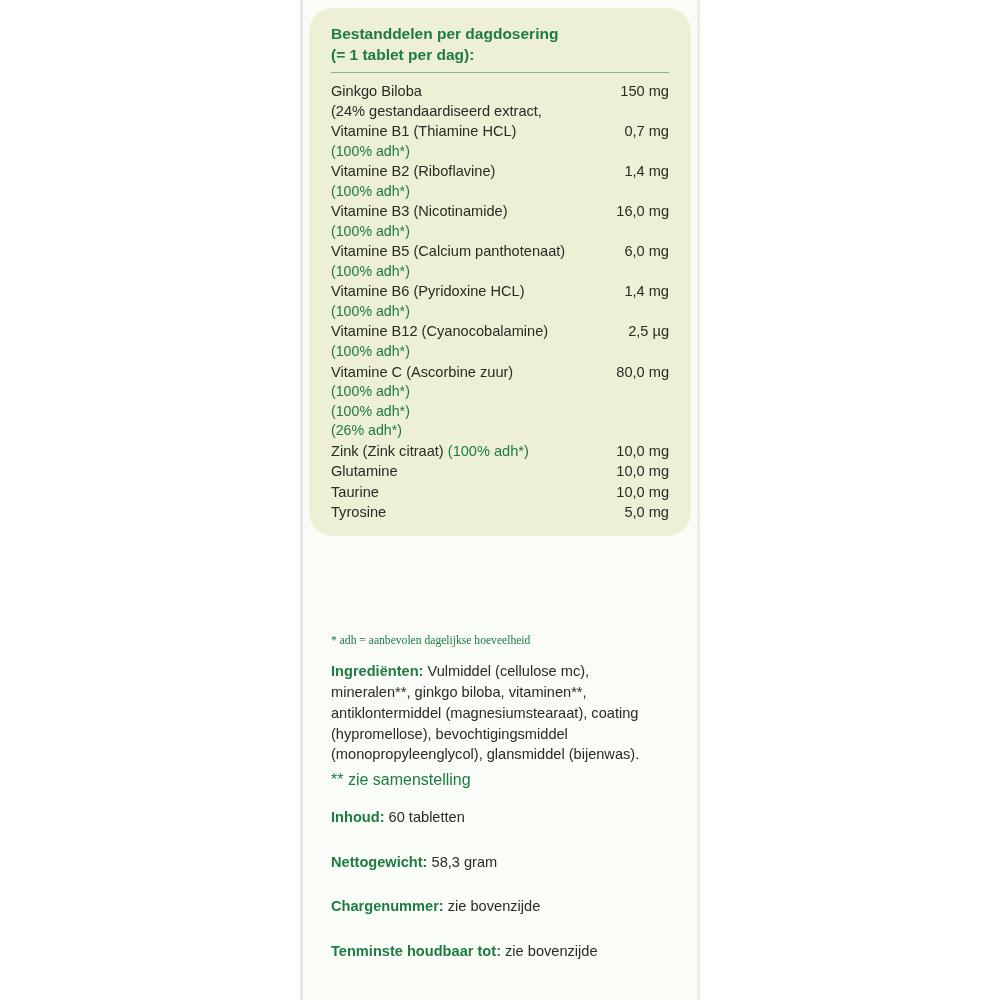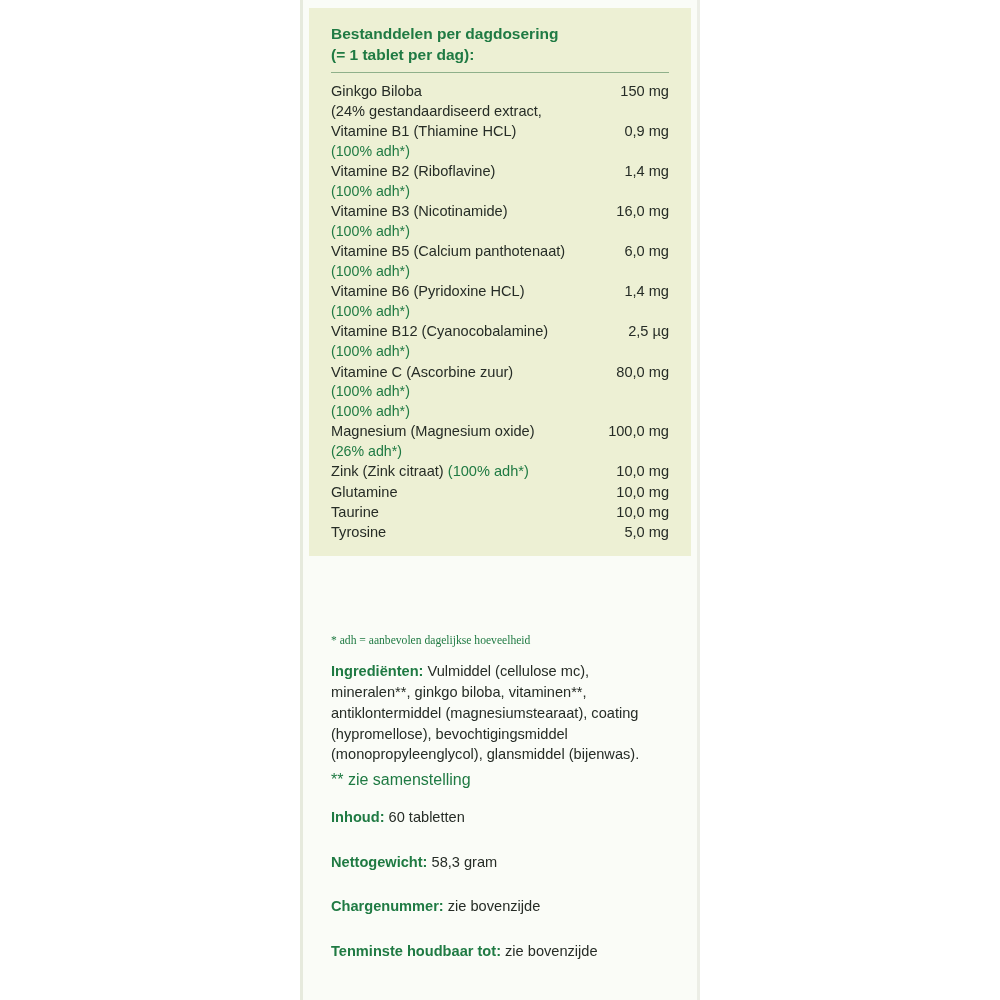--- a/index.html
+++ b/index.html
@@ -44,20 +44,21 @@
 
   
   #nutrition-block {
     position: absolute;
     left: 9px;
     top: 8px;
     width: 382px;
     background: #edf0d4;
     box-sizing: border-box;
     padding: 16px 22px 14px 22px;
+    border-radius: 24px;
   }
 
   .nutri-title {
     color: #1f7a43;
     font-weight: bold;
     font-size: 15.5px;
     line-height: 1.35;
     margin: 0 0 6px 0;
   }
 
@@ -147,21 +148,21 @@
           <tr>
             <td class="note">Ginkgo Biloba</td>
             <td class="amount">150 mg</td>
           </tr>
           <tr>
             <td class="note">(24% gestandaardiseerd extract,</td>
             <td class="amount"></td>
           </tr>
           <tr>
             <td class="note">Vitamine B1 (Thiamine HCL)</td>
-            <td class="amount">0,9 mg</td>
+            <td class="amount">0,7 mg</td>
           </tr>
           <tr>
             <td class="sub">(100% adh*)</td>
             <td class="amount"></td>
           </tr>
           <tr>
             <td class="note">Vitamine B2 (Riboflavine)</td>
             <td class="amount">1,4 mg</td>
           </tr>
           <tr>
@@ -204,24 +205,20 @@
             <td class="note">Vitamine C (Ascorbine zuur)</td>
             <td class="amount">80,0 mg</td>
           </tr>
           <tr>
             <td class="sub">(100% adh*)</td>
             <td class="amount"></td>
           </tr>
           <tr>
             <td class="sub">(100% adh*)</td>
             <td class="amount"></td>
-          </tr>
-          <tr>
-            <td class="note">Magnesium (Magnesium oxide)</td>
-            <td class="amount">100,0 mg</td>
           </tr>
           <tr>
             <td class="sub">(26% adh*)</td>
             <td class="amount"></td>
           </tr>
           <tr>
             <td><span>Zink (Zink citraat) </span><span class="inline-green">(100% adh*)</span></td>
             <td class="amount">10,0 mg</td>
           </tr>
           <tr>

